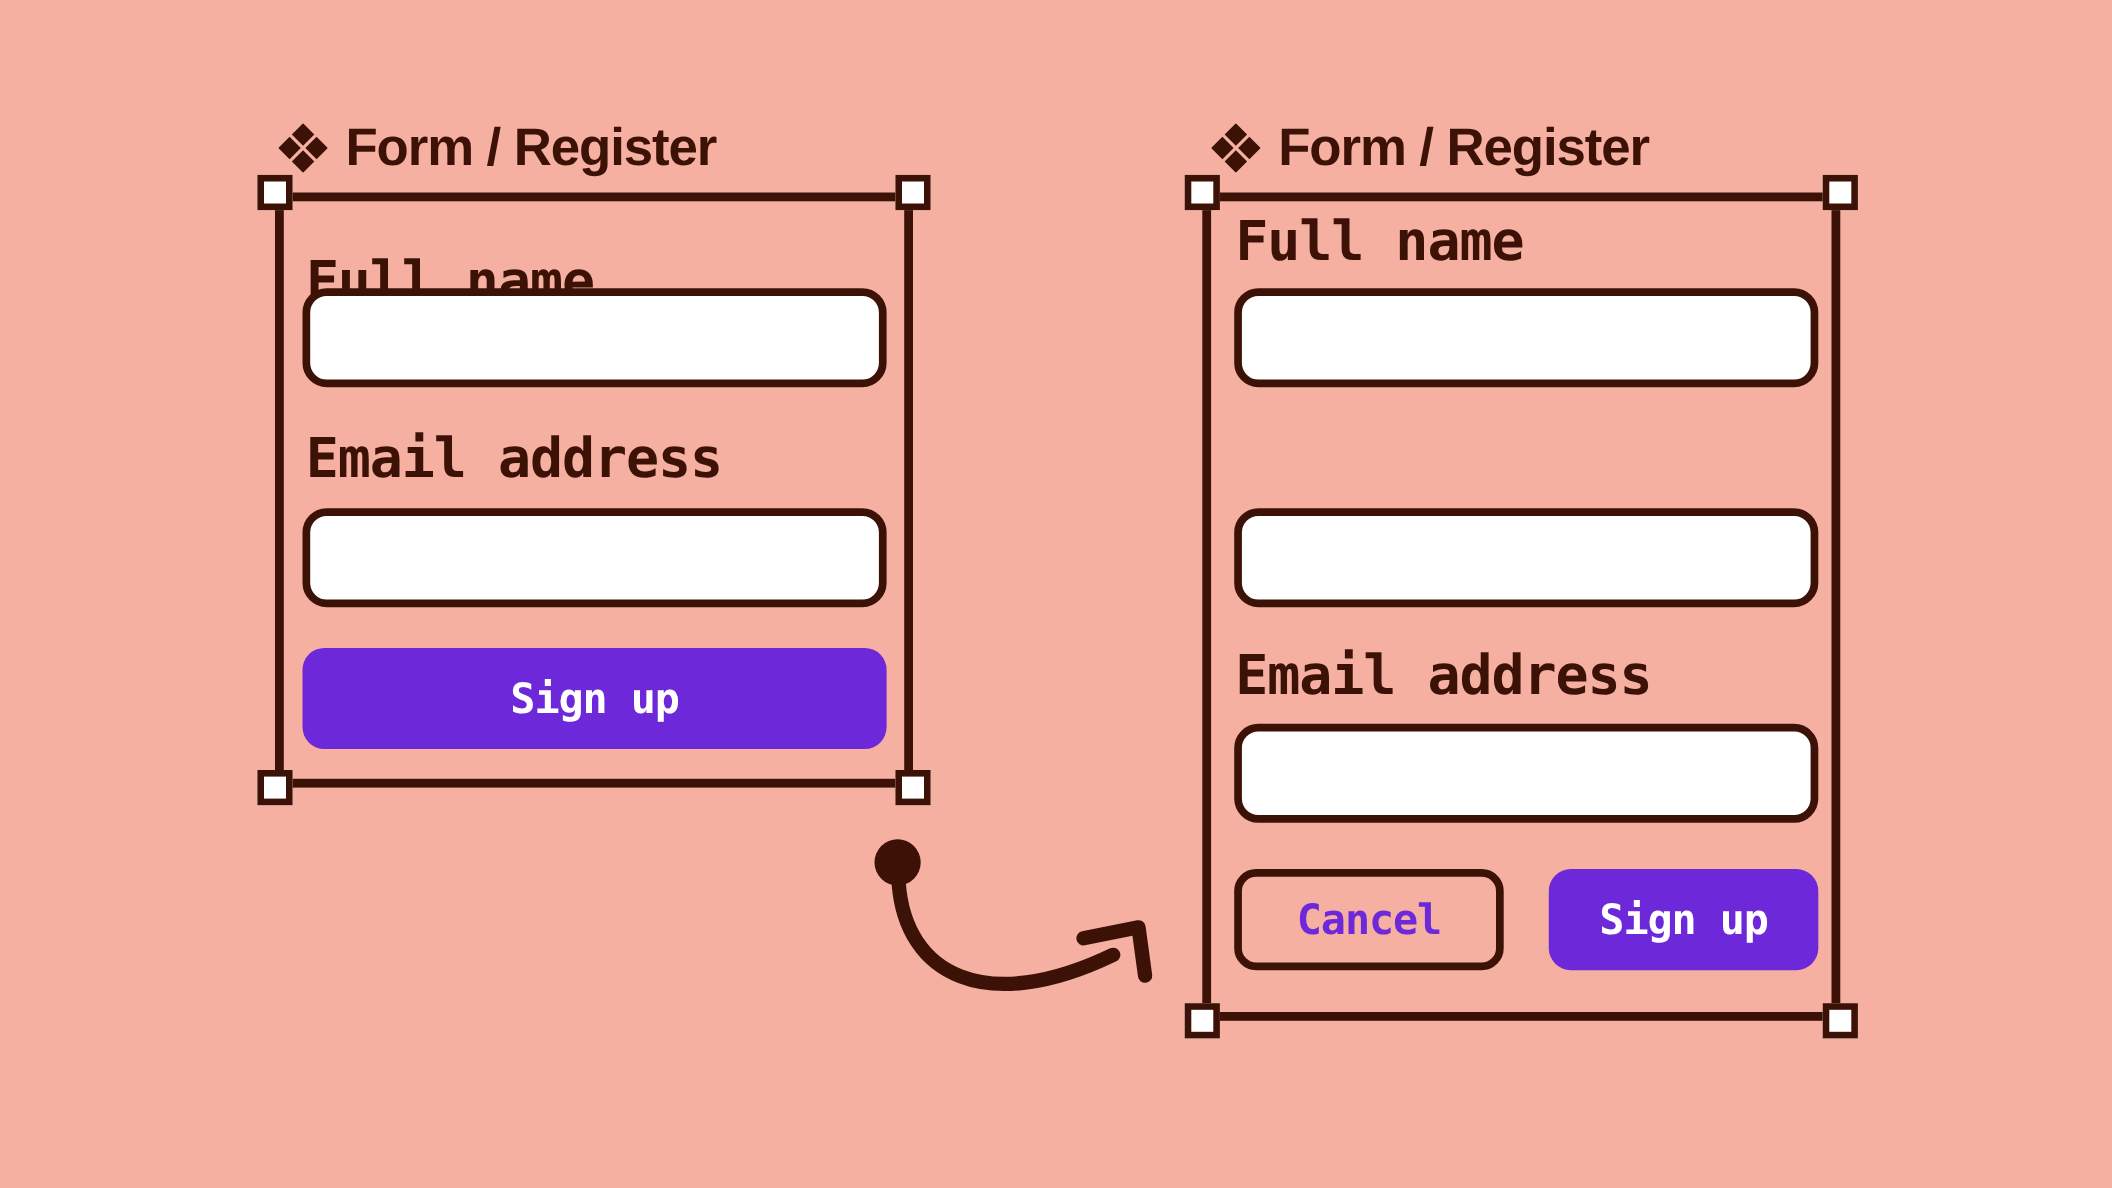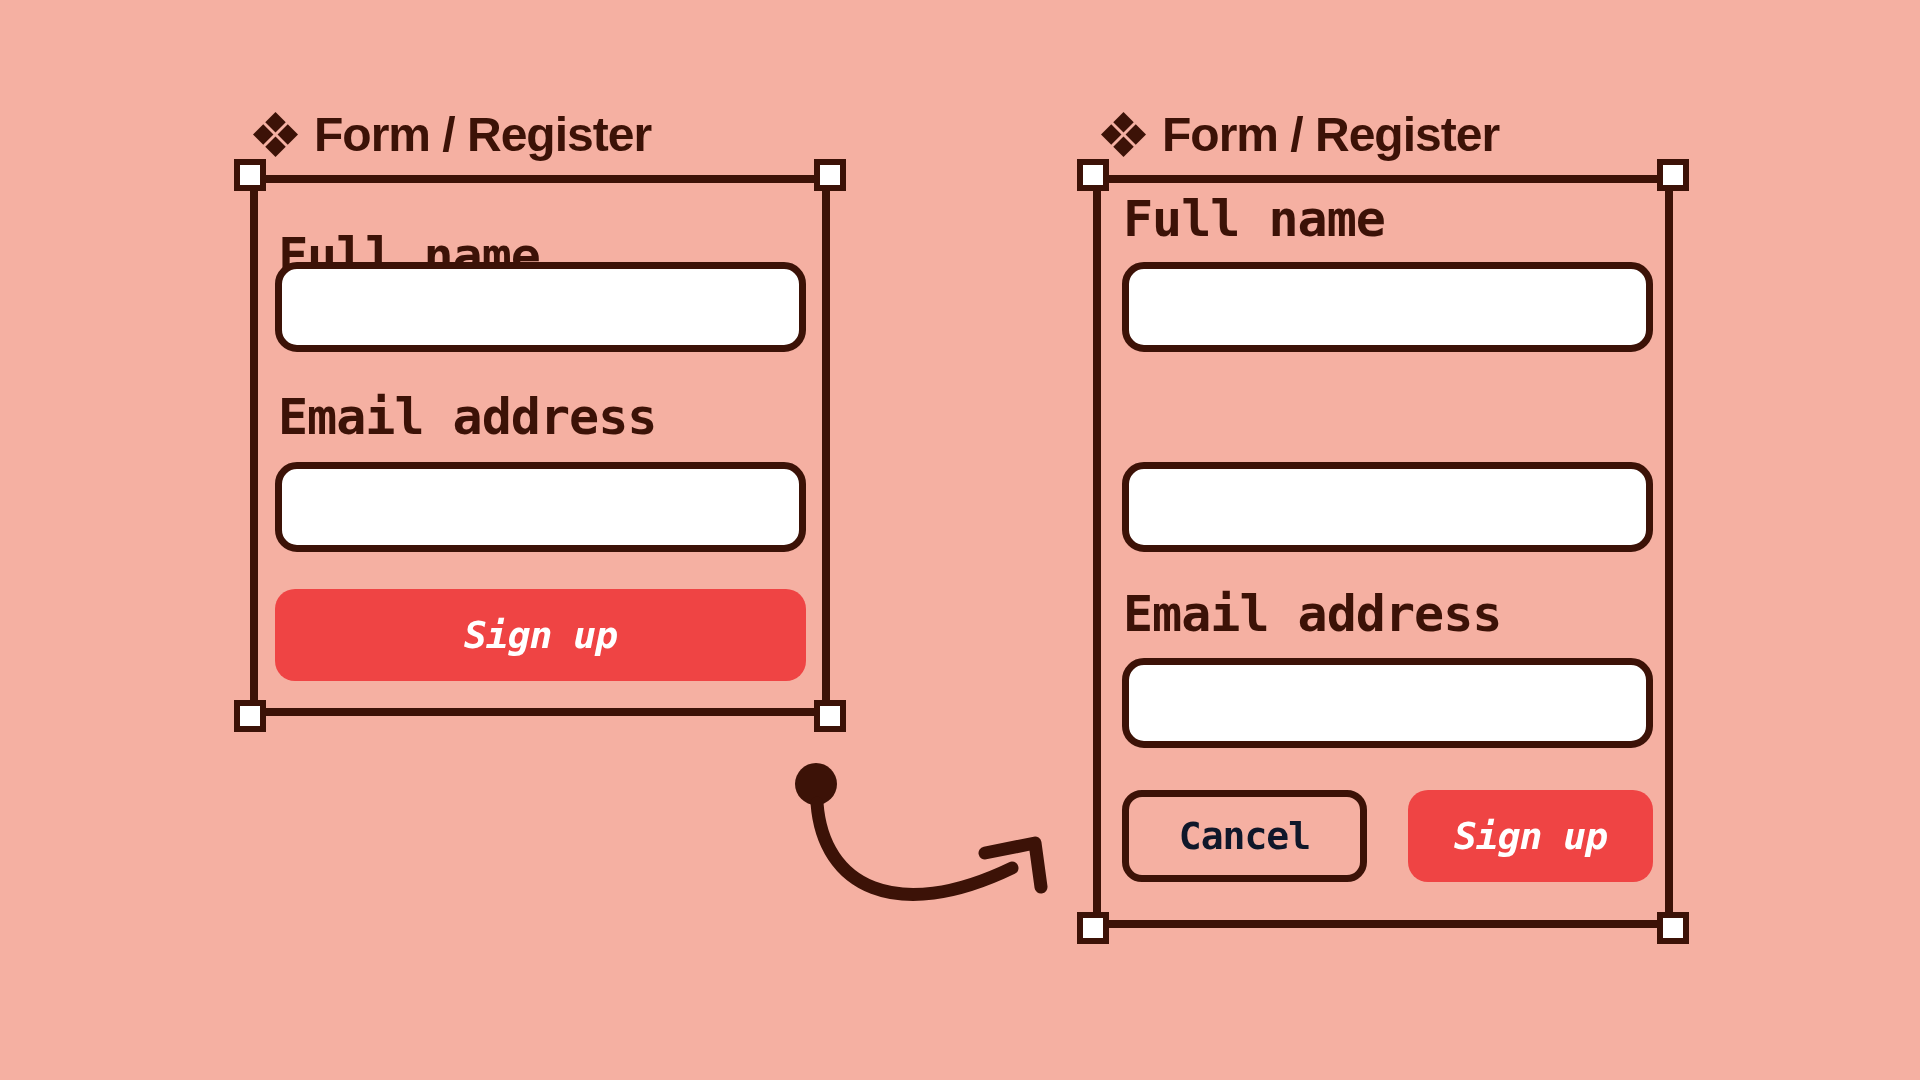--- a/index.html
+++ b/index.html
@@ -41,22 +41,22 @@
     outline:none;padding:0 22px;
     font-family:"DejaVu Sans Mono",monospace;font-size:38px;color:#3C1207;
   }
   .btn{
     position:absolute;box-sizing:border-box;
     display:flex;align-items:center;justify-content:center;
     font-family:"DejaVu Sans Mono",monospace;font-weight:700;
     font-size:38px;letter-spacing:-1px;border-radius:20px;cursor:pointer;
     white-space:nowrap;
   }
-  .btn.primary{background:#ef4444;color:#FFFFFF;border:none;font-style:italic;}
-  .btn.secondary{background:transparent;color:#0f172a;border:7px solid #3C1207;}
+  .btn.primary{background:#6d28d9;color:#FFFFFF;border:none;}
+  .btn.secondary{background:transparent;color:#6d28d9;border:7px solid #3C1207;}
   #btn-signup-left{left:17px;top:406px;width:531px;height:92px;}
   #btn-cancel{left:21px;top:607px;width:245px;height:92px;}
   #btn-signup-right{left:307px;top:607px;width:245px;height:92px;}
   
   #frame-left .row1-label{left:20px;top:11px;margin-top:37px;}
   #frame-left .row1-input{left:17px;top:79px;}
   #frame-left .row2-label{left:20px;top:209px;}
   #frame-left .row2-input{left:17px;top:279px;}
   
   #frame-right .row1-label{left:22px;top:11px;}

